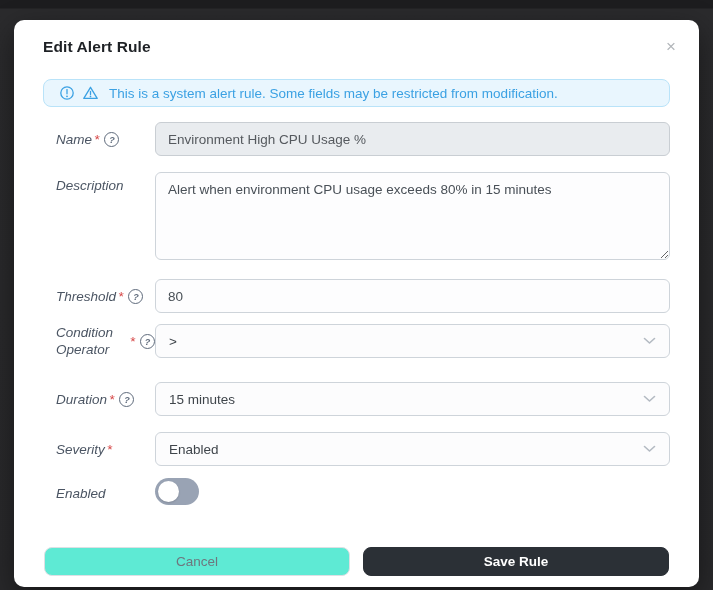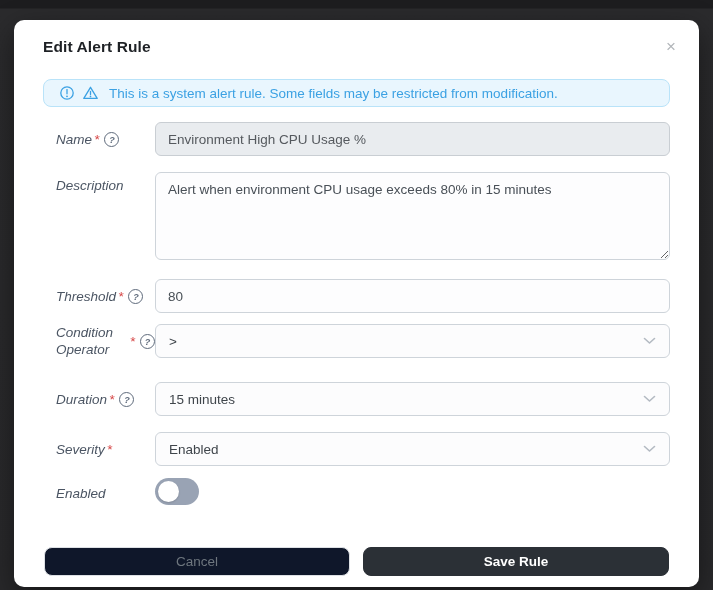--- a/index.html
+++ b/index.html
@@ -121,21 +121,21 @@
   .btn {
     flex:1 1 0;
     height:29px;
     border-radius:8px;
     font-family:"Liberation Sans", sans-serif;
     font-size:13.5px;
     cursor:pointer;
     display:flex; align-items:center; justify-content:center;
   }
   .btn-cancel {
-    background:#0f172a;
+    background:#5eead4;
     border:1px solid #dde0e4;
     color:#6e767e;
   }
   .btn-save {
     background:#2b3036;
     border:1px solid #2b3036;
     color:#ffffff;
     font-weight:600;
   }
 

